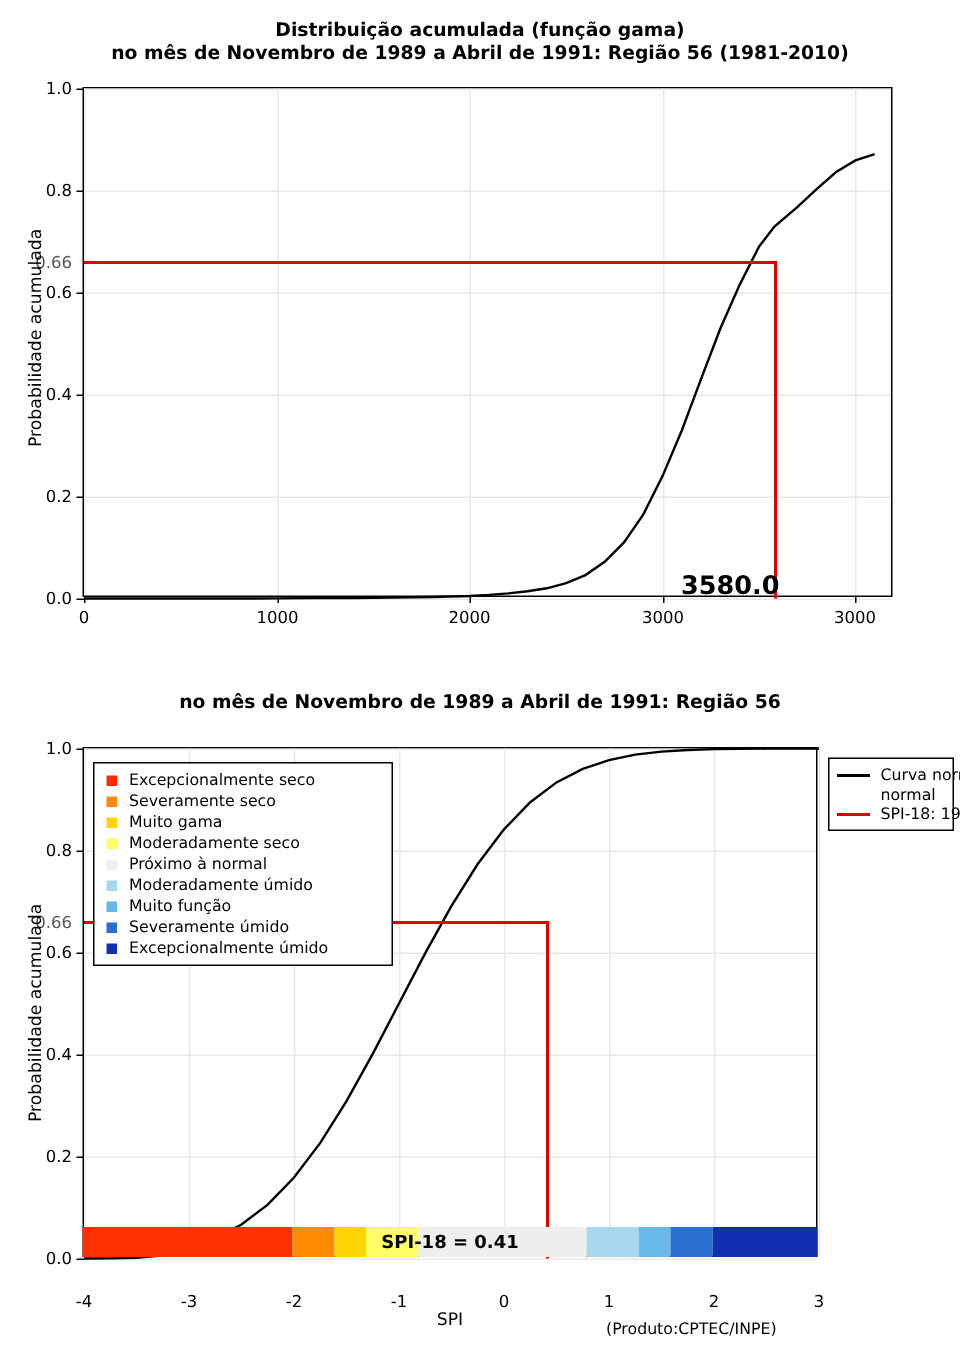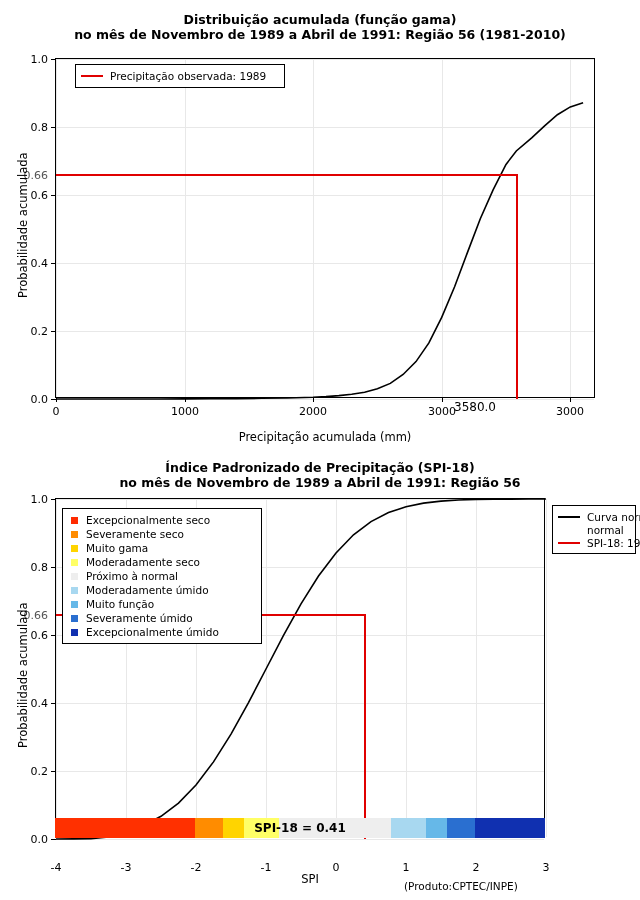--- a/index.html
+++ b/index.html
@@ -68,24 +68,23 @@
     white-space:nowrap;
   }
 
   .curve{position:absolute;left:0;top:0;overflow:visible;}
 
   .marker-line{position:absolute;background:#e00000;}
   .marker-h{height:1.6px;}
   .marker-v{width:1.6px;}
   .val-label{
     position:absolute;
-    font-size:12px;
+    font-size:17px;
     color:#000;
-    font-weight:normal;
-    margin-top:19px;
+    font-weight:bold;
   }
 
   
   .legend{
     position:absolute;
     background:#fff;
     border:1px solid #000;
     padding:4px 6px 4px 5px;
     box-sizing:border-box;
   }
@@ -188,35 +187,27 @@
 
     <svg class="curve" width="540" height="340" viewBox="0 0 540 340">
       <polyline fill="none" stroke="#000000" stroke-width="1.6" points="0,340 25.7,340 51.4,340 77.1,340 102.9,340 128.6,339.9 154.3,339.7 180,339.7 205.7,339.3 231.4,339 257.1,338.3 270,337.6 282.9,336.6 295.7,335.2 308.6,333.2 321.4,329.8 334.3,324.4 347.1,315.5 360,302.6 372.9,283.9 385.7,258.4 398.6,227.8 411.4,193.6 424.3,159.8 437.1,130.9 450,105.4 460.3,92.0 475.7,78.9 488.6,66.9 501.4,55.7 514.3,47.9 527.1,43.8"></polyline>
     </svg>
 
     <div class="marker-line marker-h" style="left:0px;top:115px;width:461px;"></div>
     <div class="marker-line marker-v" style="left:460px;top:115px;height:225px;"></div>
     <div class="val-label" style="left:398px;top:322px;">3580.0</div>
   </div>
 
-  <div class="axis-name" style="left:55px;top:430px;width:540px;">Precipitação acumulada (mm)</div>
   <div class="ytitle" style="left:16px;top:298px;">Probabilidade acumulada</div>
 
-  <div class="legend" id="legend-top">
-    <div class="legend-row">
-      <span class="legend-key" style="background:#e00000;"></span>
-      <span class="legend-label">Precipitação observada: 1989</span>
-    </div>
-  </div>
 </div>
 
 <div class="panel" id="panel-bottom">
 
   <div class="title" style="position:absolute;left:0;top:10px;width:640px;">
-    <span class="l1">Índice Padronizado de Precipitação (SPI-18)</span>
     <span class="l2">no mês de Novembro de 1989 a Abril de 1991: Região 56</span>
   </div>
 </div>
 
 <div class="plotbox" id="plot-bottom">
 
   <div class="gridline h" style="top:340px;"></div>
   <div class="gridline h" style="top:272px;"></div>
   <div class="gridline h" style="top:204px;"></div>
   <div class="gridline h" style="top:136px;"></div>
@@ -269,21 +260,21 @@
   <div style="width:21px;background:#ffd400;"></div>
   <div style="width:35px;background:#ffff66;"></div>
   <div style="width:112px;background:#eeeeee;"></div>
   <div style="width:35px;background:#a8d8f0;"></div>
   <div style="width:21px;background:#66b8e8;"></div>
   <div style="width:28px;background:#2a6fd0;"></div>
   <div style="width:70px;background:#1030b0;"></div>
 </div>
 <div id="spi-value">SPI-18 = 0.41</div>
 
-<div class="axis-name" style="left:65px;top:872px;width:490px;">SPI</div>
+<div class="axis-name" style="left:55px;top:872px;width:490px;">SPI</div>
 <div class="ytitle" style="left:16px;top:748px;">Probabilidade acumulada</div>
 <div class="credit" style="left:404px;top:880px;">(Produto:CPTEC/INPE)</div>
 
 <div class="legend" id="legend-classes">
   <div class="legend-row">
     <span class="legend-dot" style="background:#ff2a00;"></span>
     <span class="legend-label">Excepcionalmente seco</span>
   </div>
   <div class="legend-row">
     <span class="legend-dot" style="background:#ff8c00;"></span>

